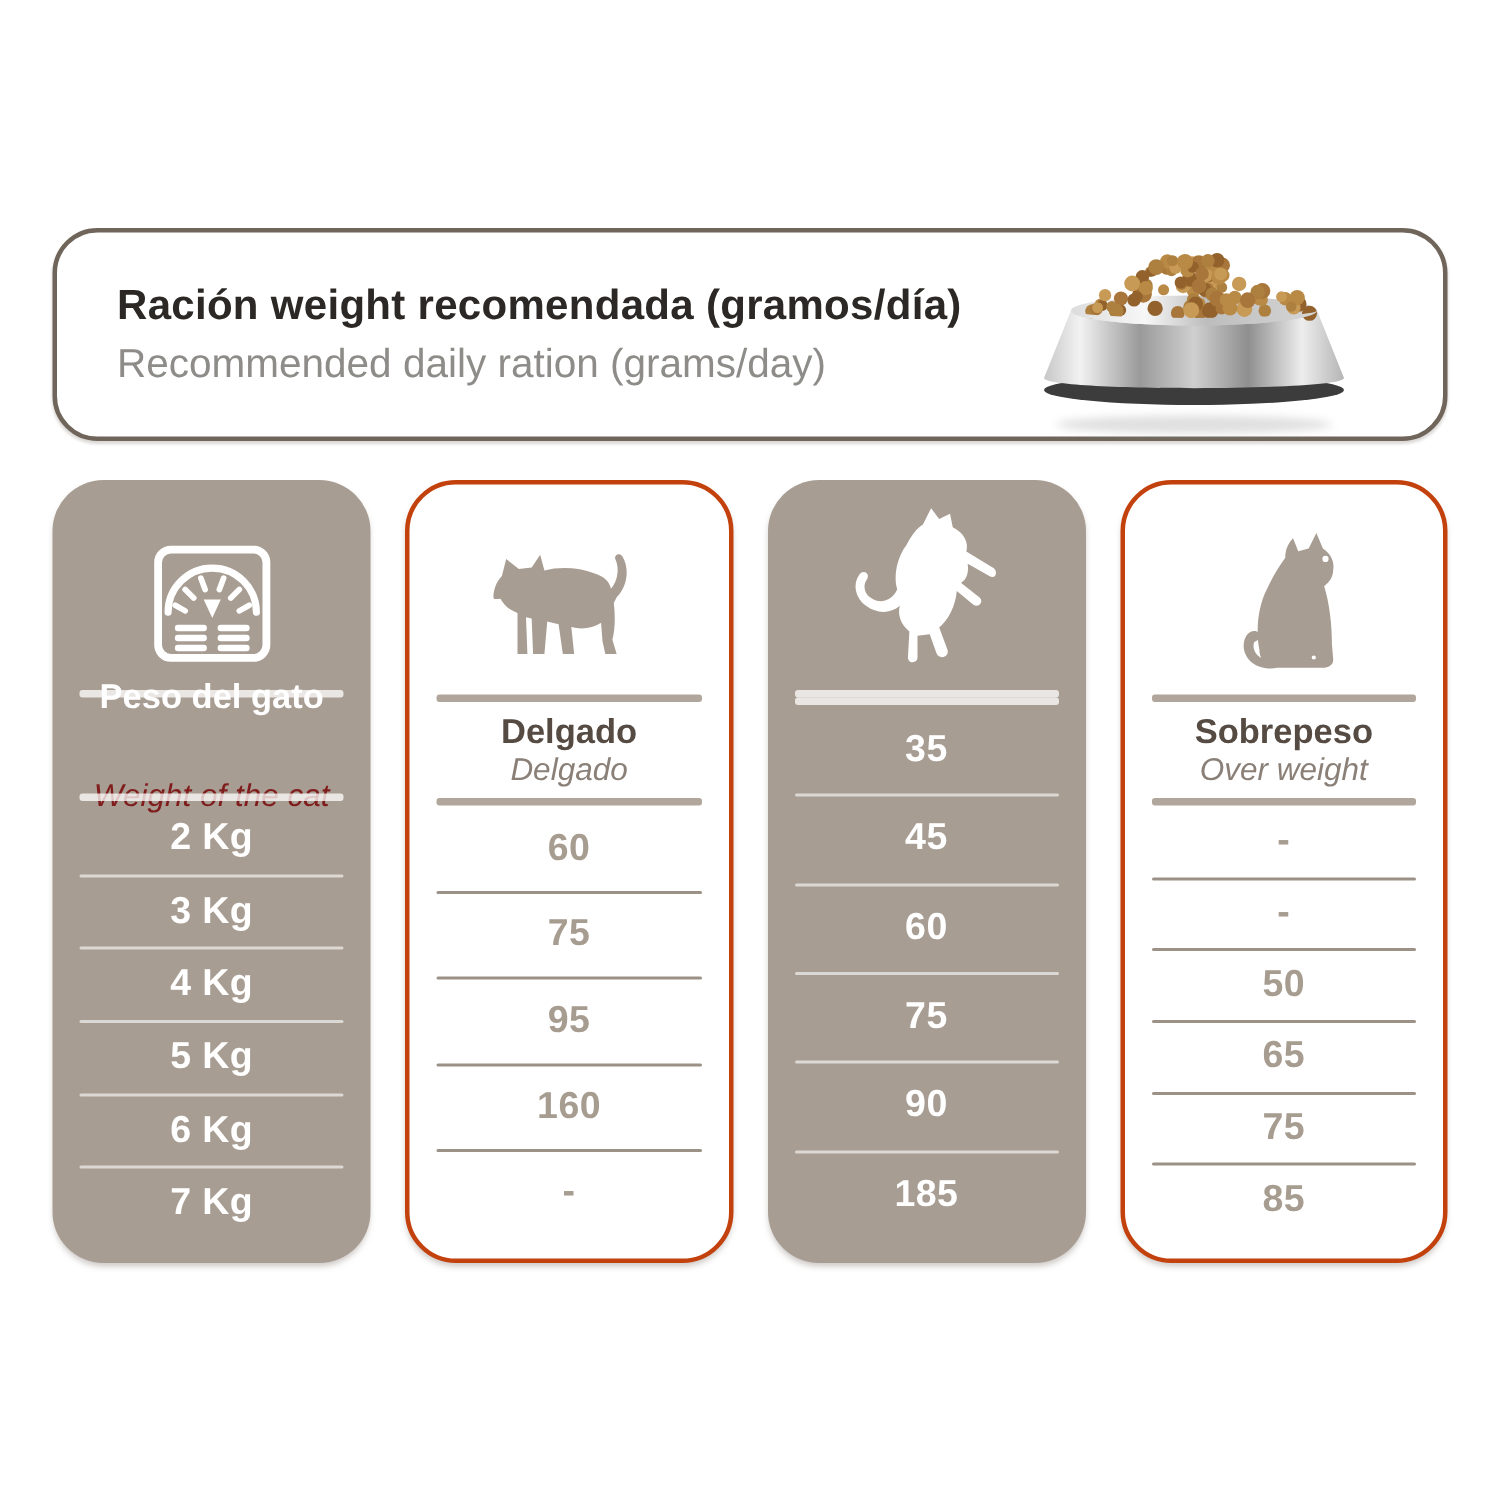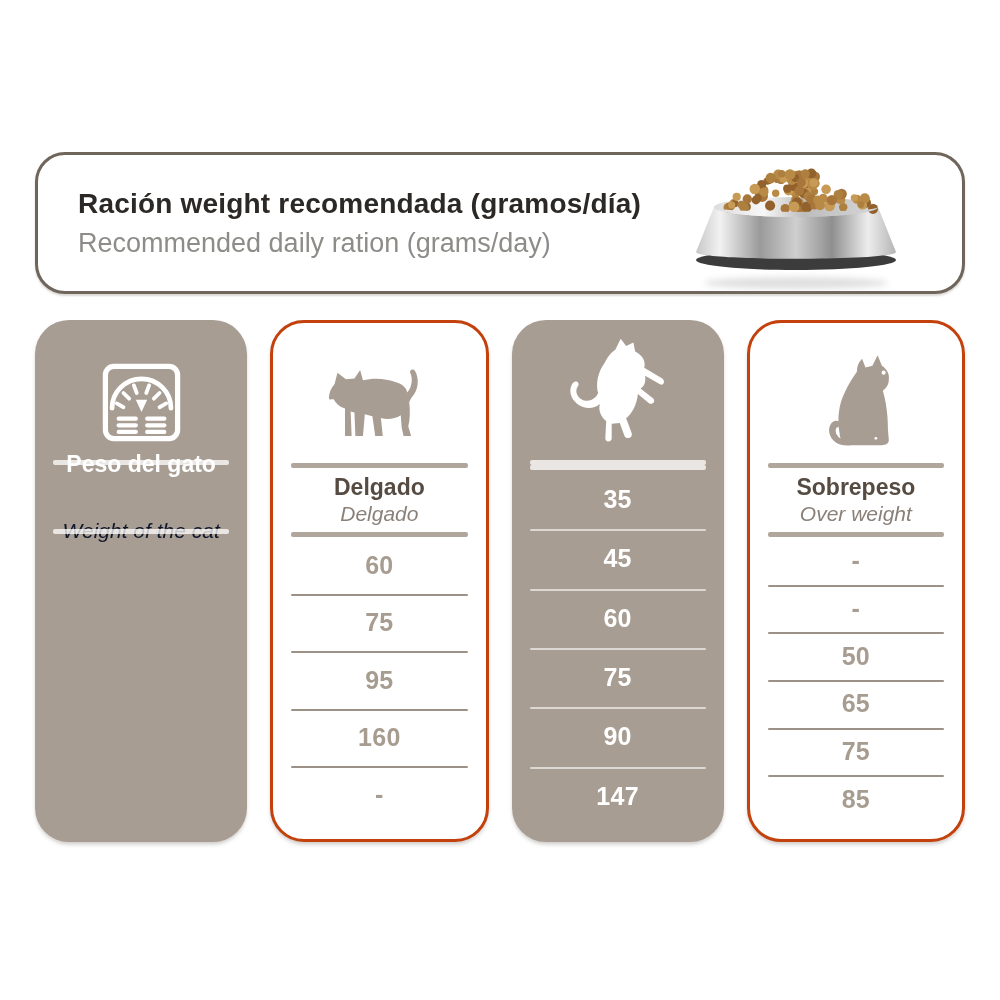--- a/index.html
+++ b/index.html
@@ -34,21 +34,21 @@
     padding-bottom:10px;flex:none;
   }
   .divider{height:5px;margin:0 18px;border-radius:2px;flex:none;}
   .filled .divider{background:rgba(255,255,255,.75);}
   .outline .divider{background:#b1a69b;}
   .title-block{height:64px;flex:none;text-align:center;display:flex;flex-direction:column;justify-content:center;}
   .col-title{font-size:23px;font-weight:bold;line-height:27px;}
   .filled .col-title{color:#ffffff;}
   .outline .col-title{color:#554b42;}
   .col-subtitle{font-size:21px;font-style:italic;line-height:25px;}
-  .filled .col-subtitle{color:#0f172a;margin-top:40px;}
+  .filled .col-subtitle{color:#7f1d1d;margin-top:40px;}
   .outline .col-subtitle{color:#8a8078;}
   .rows{flex:1;display:flex;flex-direction:column;padding-bottom:16px;}
   .row{
     flex:1;display:flex;align-items:center;justify-content:center;
     font-size:25px;font-weight:bold;position:relative;letter-spacing:.3px;
   }
   .row + .row::before{
     content:"";position:absolute;top:0;left:18px;right:18px;height:2px;border-radius:1px;
   }
   .filled .row + .row::before{background:rgba(255,255,255,.6);}
@@ -217,20 +217,28 @@
             <line x1="56" y1="81" x2="74" y2="81"></line>
         </g>
       </svg>
     </div>
     <div class="divider"></div>
     <div class="title-block">
       <div class="col-title">Peso del gato</div>
       <div class="col-subtitle">Weight of the cat</div>
     </div>
     <div class="divider"></div>
+    <div class="rows">
+      <div class="row">2 Kg</div>
+      <div class="row">3 Kg</div>
+      <div class="row">4 Kg</div>
+      <div class="row">5 Kg</div>
+      <div class="row">6 Kg</div>
+      <div class="row">7 Kg</div>
+    </div>
   </div>
 
   <div class="col outline">
     <div class="icon-area">
       <svg class="icon-svg" width="116" height="85" viewBox="0 0 120 90">
         <path fill="#a89d93" d="M7,32 C7,27 9,21 13,17 L16,5 L25,12 L34,11 L40,2 L43,13 C54,10 68,11 78,15 C85,17 89,21 90,26 C95,20 96,11 93,5 C92,2 96,0 98,3 C103,11 102,24 94,32 L92,36 C93,45 93,54 91,62 L94,72 L86,72 L84,63 L83,50 C77,54 69,55 62,53 L64,72 L56,72 L53,51 L45,49 L43,72 L35,72 L34,47 L30,46 L31,72 L24,72 L24,43 C18,41 14,37 12,33 C10,33 7,34 7,32 Z"></path>
       </svg>
     </div>
     <div class="divider"></div>
     <div class="title-block">
@@ -254,21 +262,21 @@
       </svg>
     </div>
     <div class="divider"></div>
     <div class="divider"></div>
     <div class="rows">
       <div class="row">35</div>
       <div class="row">45</div>
       <div class="row">60</div>
       <div class="row">75</div>
       <div class="row">90</div>
-      <div class="row">147</div>
+      <div class="row">185</div>
     </div>
   </div>
 
   <div class="col outline">
     <div class="icon-area">
       <svg class="icon-svg" width="98" height="108" viewBox="0 0 110 125">
         <path fill="#a89d93" d="M62,16 L66,26 L74,24 L80,12 L85,24 C91,28 94,34 93,40 C93,46 90,50 86,53 C90,66 92,82 92,98 L93,110 C93,114 89,116 85,116 L50,116 C42,116 36,110 36,102 C33,87 35,68 42,55 C46,46 51,38 56,31 C56,25 58,20 62,16 Z M50,116 C38,118 26,113 24,101 C23,93 28,86 34,88 C38,90 36,95 32,96 C30,102 34,108 42,110 C46,112 50,113 52,114 Z"></path>
         <circle cx="87" cy="32" r="2.4" fill="#ffffff"></circle>
         <circle cx="78" cy="108" r="1.6" fill="#ffffff"></circle>
       </svg>

